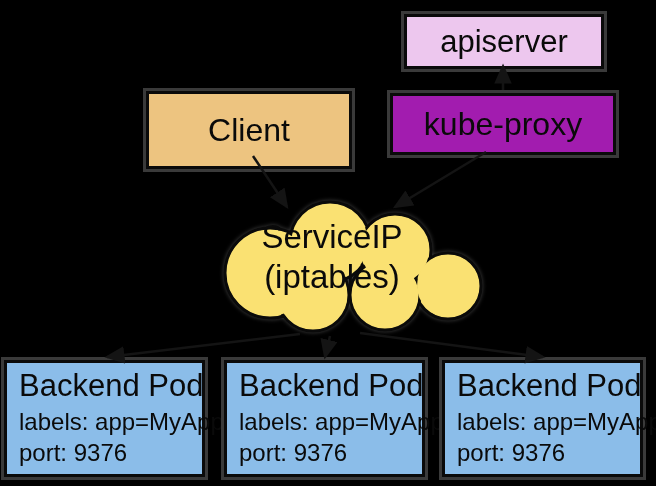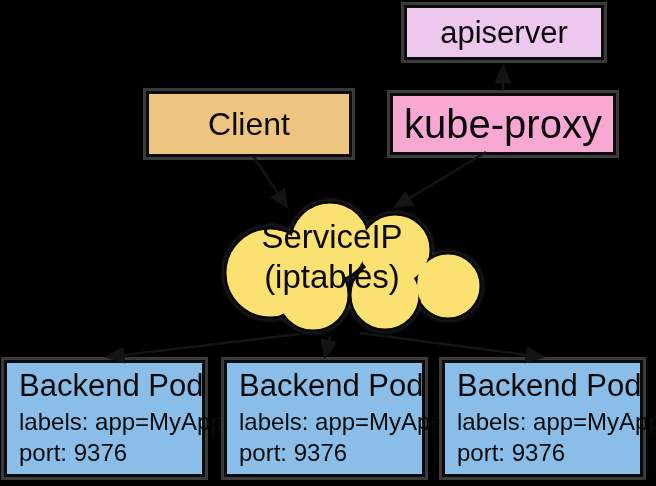--- a/index.html
+++ b/index.html
@@ -6,23 +6,23 @@
   .canvas{
     position:relative;width:656px;height:486px;background:#000000;
     overflow:hidden;font-family:"Liberation Sans",sans-serif;color:#0a0a0a;
   }
   .box{
     position:absolute;box-sizing:border-box;border:3px solid #0a0a0a;
     box-shadow:0 0 0 3px #3a3a3a;
     display:flex;align-items:center;justify-content:center;
     z-index:2;
   }
-  .box-apiserver{left:404px;top:5px;width:200px;height:55px;background:#edc7ee;font-size:31px;}
-  .box-client{left:146px;top:91px;width:206px;height:66px;background:#edc480;font-size:32px;}
-  .box-kubeproxy{left:390px;top:93px;width:226px;height:62px;background:#f9a8d4;font-size:40px;}
+  .box-apiserver{left:404px;top:14px;width:200px;height:55px;background:#edc7ee;font-size:31px;}
+  .box-client{left:146px;top:91px;width:206px;height:78px;background:#edc480;font-size:32px;}
+  .box-kubeproxy{left:390px;top:93px;width:226px;height:62px;background:#a21caf;font-size:32px;}
   .pod{
     position:absolute;box-sizing:border-box;border:3px solid #0a0a0a;
     box-shadow:0 0 0 3px #3a3a3a;background:#8bbde9;
     width:201px;height:117px;top:360px;
     padding:3px 0 0 12px;z-index:2;
   }
   .pod-1{left:4px;}
   .pod-2{left:224px;}
   .pod-3{left:442px;}
   .pod-title{font-size:31px;line-height:40px;white-space:nowrap;}

